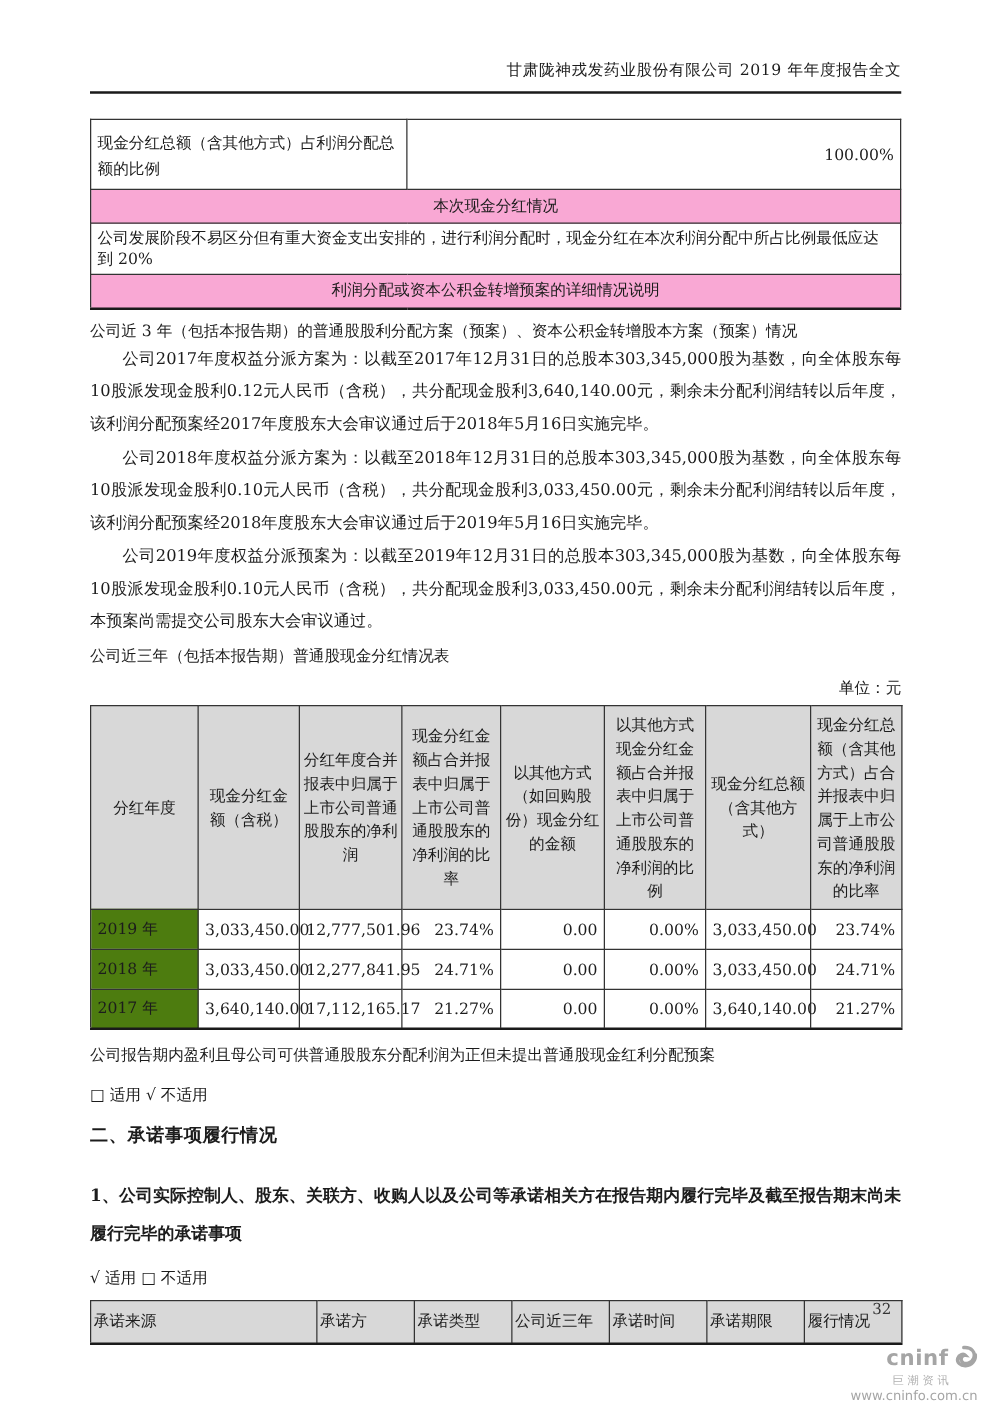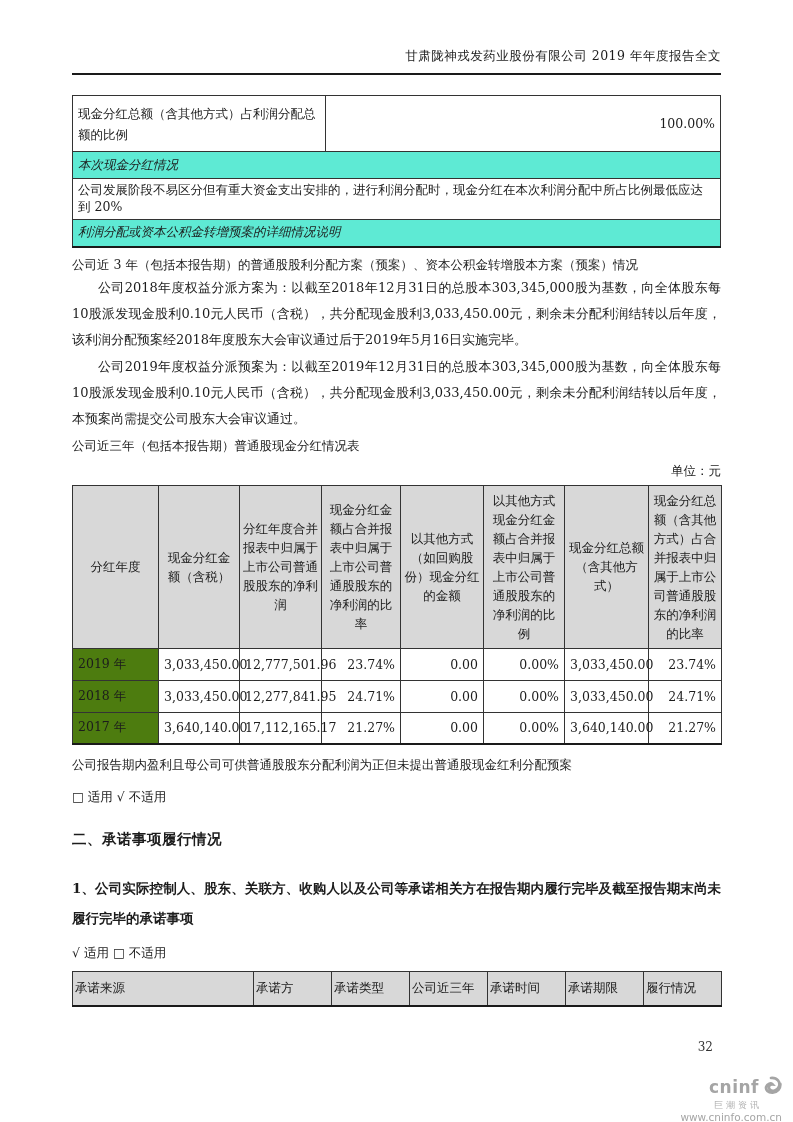--- a/index.html
+++ b/index.html
@@ -15,39 +15,39 @@
   .doc-header { text-align:right; font-size:12.5px; padding-bottom:8px;
     border-bottom:2px solid #1a1a1a; letter-spacing:0.5px; }
 
   table { border-collapse:collapse; width:649px; table-layout:fixed;
     font-size:12.5px; }
   td, th { border:1px solid #333; font-weight:normal; }
   .t1 { margin-top:20px; border-bottom:2px solid #1a1a1a; }
   .t1 td { padding:3px 5px; }
   .t1 .lbl { width:253px; text-align:left; height:56px; line-height:21px; }
   .t1 .val { text-align:right; vertical-align:middle; }
-  .t1 .full-gray { background:#5eead4; height:27px;font-style:italic; }
+  .t1 .full-gray { background:#f9a8d4; text-align:center; height:27px; }
   .t1 .full-white { text-align:left; height:27px; }
 
   .line { font-size:12.5px; margin-top:9px; }
   .para { font-size:13px; line-height:26px; text-indent:2em; text-align:justify; margin-top:1px; }
   .caption { font-size:12.5px; margin-top:6px; }
   .unit { font-size:12.5px; text-align:right; margin:8px 0 5px 0; }
 
   .t2 { border-bottom:2px solid #1a1a1a; }
   .t2 th { background:#d8d8d8; vertical-align:middle; text-align:center;
     padding:5px 3px; line-height:19px; height:152px; }
   .t2 td { height:32px; padding:2px 5px; }
   .t2 .yr { background:#4d7c0f; text-align:left; }
   .t2 .num { text-align:right; background:#fff; }
 
   .footnote { font-size:12.5px; margin-top:12px; }
   .applic { font-size:12.5px; margin-top:15px; }
 
-  .h2 { font-size:14.5px; font-weight:bold; margin-top:24px; letter-spacing:0.5px; }
+  .h2 { font-size:14.5px; font-weight:bold; margin-top:14px; letter-spacing:0.5px; }
   .h3 { font-size:13.5px; font-weight:bold; margin-top:24px; line-height:30px; text-align:justify; }
   .applic2 { font-size:12.5px; margin-top:12px; }
 
   .t3 { margin-top:9px; border-bottom:2px solid #1a1a1a; }
   .t3 th { background:#d8d8d8; height:34px; text-align:left; vertical-align:middle; padding:2px; }
 
   .page-number { position:absolute; top:1040px; right:74px; font-size:12px; color:#333; }
 
   .logo { position:absolute; top:1076px; right:5px; width:140px; text-align:right;
     color:#a9a9a9; line-height:1.1; }
@@ -80,20 +80,21 @@
       <tr>
         <td class="full-white" colspan="2">公司发展阶段不易区分但有重大资金支出安排的，进行利润分配时，现金分红在本次利润分配中所占比例最低应达到 20%</td>
       </tr>
       <tr>
         <td class="full-gray" colspan="2">利润分配或资本公积金转增预案的详细情况说明</td>
       </tr>
     </tbody>
       </table>
 
     <p class="line">公司近 3 年（包括本报告期）的普通股股利分配方案（预案）、资本公积金转增股本方案（预案）情况</p>
+    <p class="para">公司2017年度权益分派方案为：以截至2017年12月31日的总股本303,345,000股为基数，向全体股东每10股派发现金股利0.12元人民币（含税），共分配现金股利3,640,140.00元，剩余未分配利润结转以后年度，该利润分配预案经2017年度股东大会审议通过后于2018年5月16日实施完毕。</p>
     <p class="para">公司2018年度权益分派方案为：以截至2018年12月31日的总股本303,345,000股为基数，向全体股东每10股派发现金股利0.10元人民币（含税），共分配现金股利3,033,450.00元，剩余未分配利润结转以后年度，该利润分配预案经2018年度股东大会审议通过后于2019年5月16日实施完毕。</p>
     <p class="para">公司2019年度权益分派预案为：以截至2019年12月31日的总股本303,345,000股为基数，向全体股东每10股派发现金股利0.10元人民币（含税），共分配现金股利3,033,450.00元，剩余未分配利润结转以后年度，本预案尚需提交公司股东大会审议通过。</p>
     <p class="caption">公司近三年（包括本报告期）普通股现金分红情况表</p>
     <p class="unit">单位：元</p>
 
     <table class="t2">
       <colgroup>
         <col style="width:86px">
           <col style="width:81px">
           <col style="width:82px">

